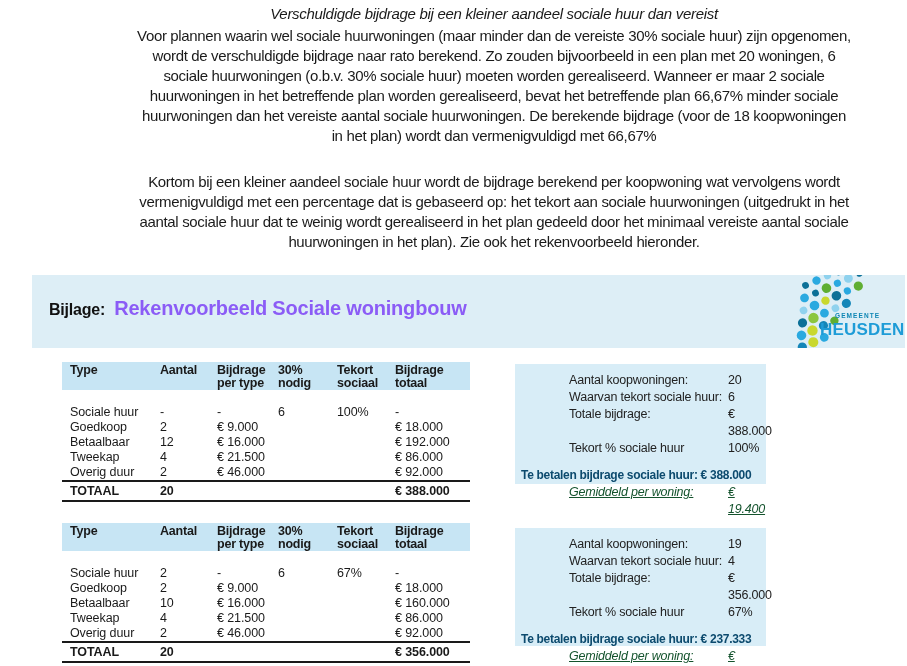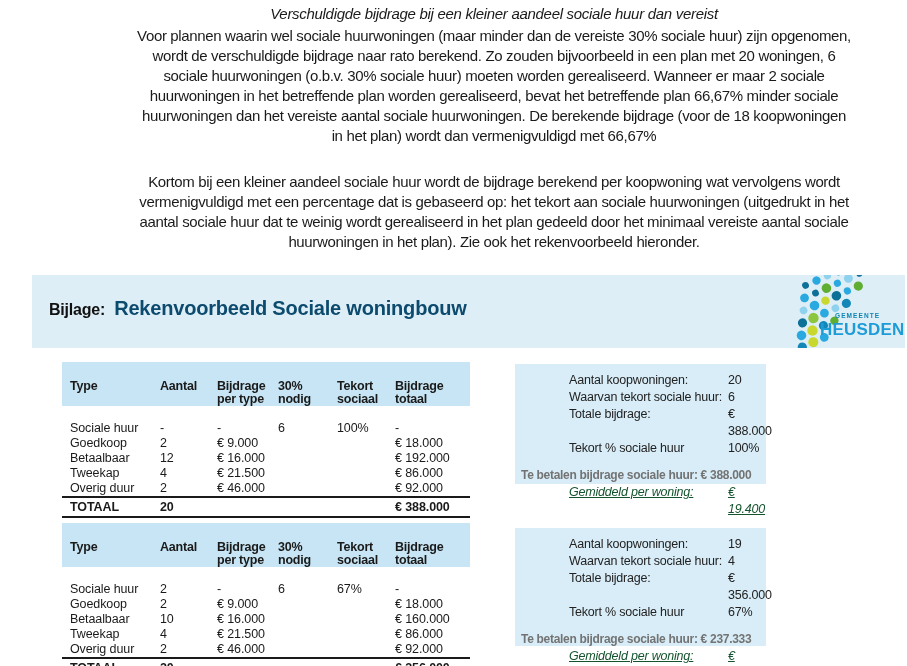--- a/index.html
+++ b/index.html
@@ -9,51 +9,51 @@
   
   .intro{position:absolute;left:113px;top:4px;width:762px;text-align:center;}
   .intro-heading{font-style:italic;font-size:15px;line-height:20px;letter-spacing:-0.3px;margin:0 0 2px 0;}
   .intro-para{margin:0;font-size:15px;line-height:20px;letter-spacing:-0.35px;white-space:pre-line;}
   .intro-para.second{margin-top:26px;}
 
   
   .banner{position:absolute;left:32px;top:275px;width:873px;height:73px;background:#ddeef6;}
   .banner-text{position:absolute;left:17px;top:22px;display:flex;align-items:baseline;gap:9px;}
   .banner-prefix{font-size:16px;font-weight:bold;letter-spacing:-0.2px;color:#111;}
-  .banner-title{font-size:20px;font-weight:bold;letter-spacing:-0.2px;color:#0c4a6e;}
+  .banner-title{font-size:20px;font-weight:bold;letter-spacing:-0.2px;color:#8b5cf6;}
   .logo{position:absolute;right:2px;top:0;width:112px;height:73px;}
   .logo svg{position:absolute;left:0;top:0;}
   .logo-small{position:absolute;left:44px;top:37px;font-size:6.5px;font-weight:bold;
               letter-spacing:1.1px;color:#0e86b4;}
   .logo-main{position:absolute;left:29px;top:45px;font-size:17px;font-weight:bold;
              color:#1e9cd7;letter-spacing:0.2px;}
 
   
   .data-table{position:absolute;left:62px;width:408px;border-collapse:collapse;table-layout:fixed;
               font-size:12.5px;color:#1a1a1a;}
   #table1{top:362px;}
   #table2{top:523px;}
   .data-table th{background:#c7e5f4;font-weight:bold;text-align:left;vertical-align:top;
-                 padding:18px 0 0 0;height:26px;line-height:13px;white-space:pre-line;letter-spacing:-0.2px;}
+                 padding:2px 0 0 0;height:26px;line-height:13px;white-space:pre-line;letter-spacing:-0.2px;}
   .data-table th:first-child,.data-table td:first-child{padding-left:8px;}
   .data-table tbody td{padding:0;vertical-align:top;line-height:15px;letter-spacing:-0.1px;}
   .data-table tbody tr.first td{padding-top:15px;}
   .data-table tr.total-row td{border-top:2px solid #1a1a1a;border-bottom:2px solid #1a1a1a;
                               font-weight:bold;padding-top:2px;padding-bottom:2px;line-height:14px;}
 
   
   .summary{position:absolute;left:515px;width:251px;background:#d8edf7;box-sizing:border-box;
            padding:8px 0 0 6px;font-size:12.5px;letter-spacing:-0.2px;color:#222;}
   #summary1{top:364px;height:120px;}
   #summary2{top:528px;height:118px;}
   .srow{display:flex;line-height:17px;}
   .slabel{width:159px;flex:none;margin-left:48px;}
   .sgap{height:10px;}
   .shl{font-weight:bold;font-size:12px;line-height:17px;white-space:nowrap;
-       letter-spacing:-0.3px;color:#737373;}
+       letter-spacing:-0.3px;color:#0c4a6e;}
   .savg{font-style:italic;color:#14532d;text-decoration:underline;}
 </style>
 </head>
 <body>
 
 <div class="page">
 
   <section class="intro">
     <div class="intro-heading">Verschuldigde bijdrage bij een kleiner aandeel sociale huur dan vereist</div>
     <p class="intro-para">Voor plannen waarin wel sociale huurwoningen (maar minder dan de vereiste 30% sociale huur) zijn opgenomen,

